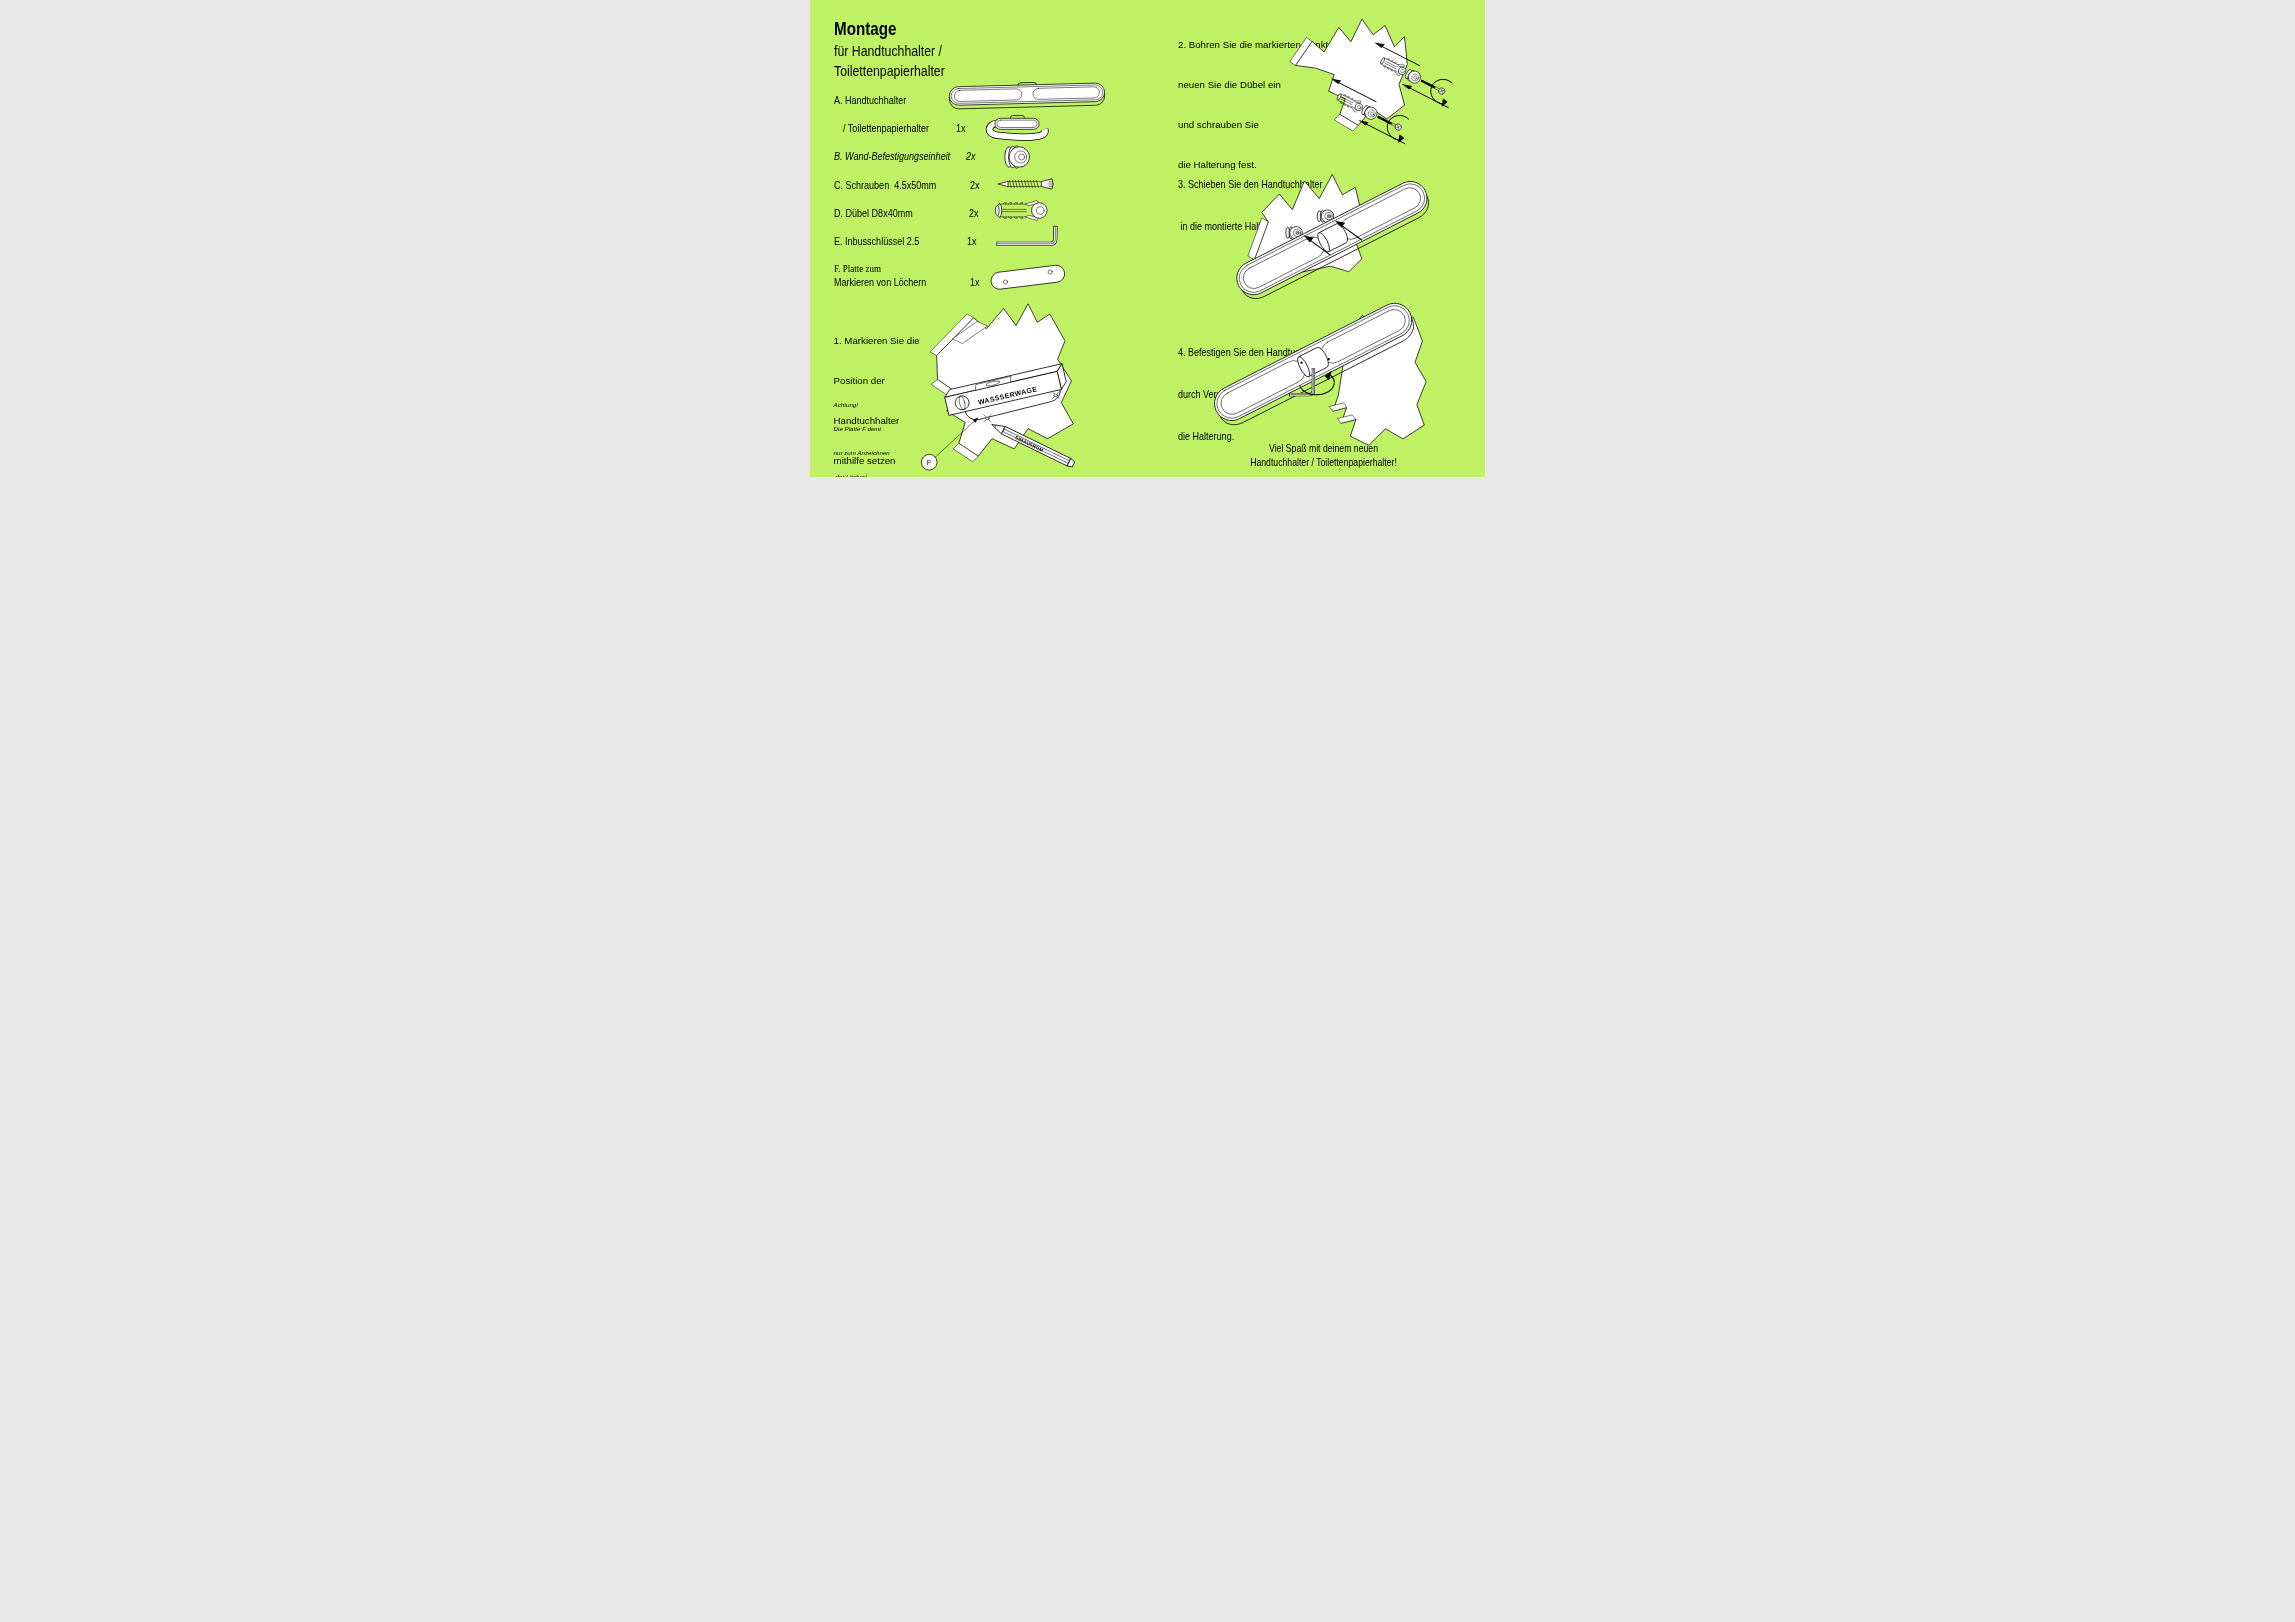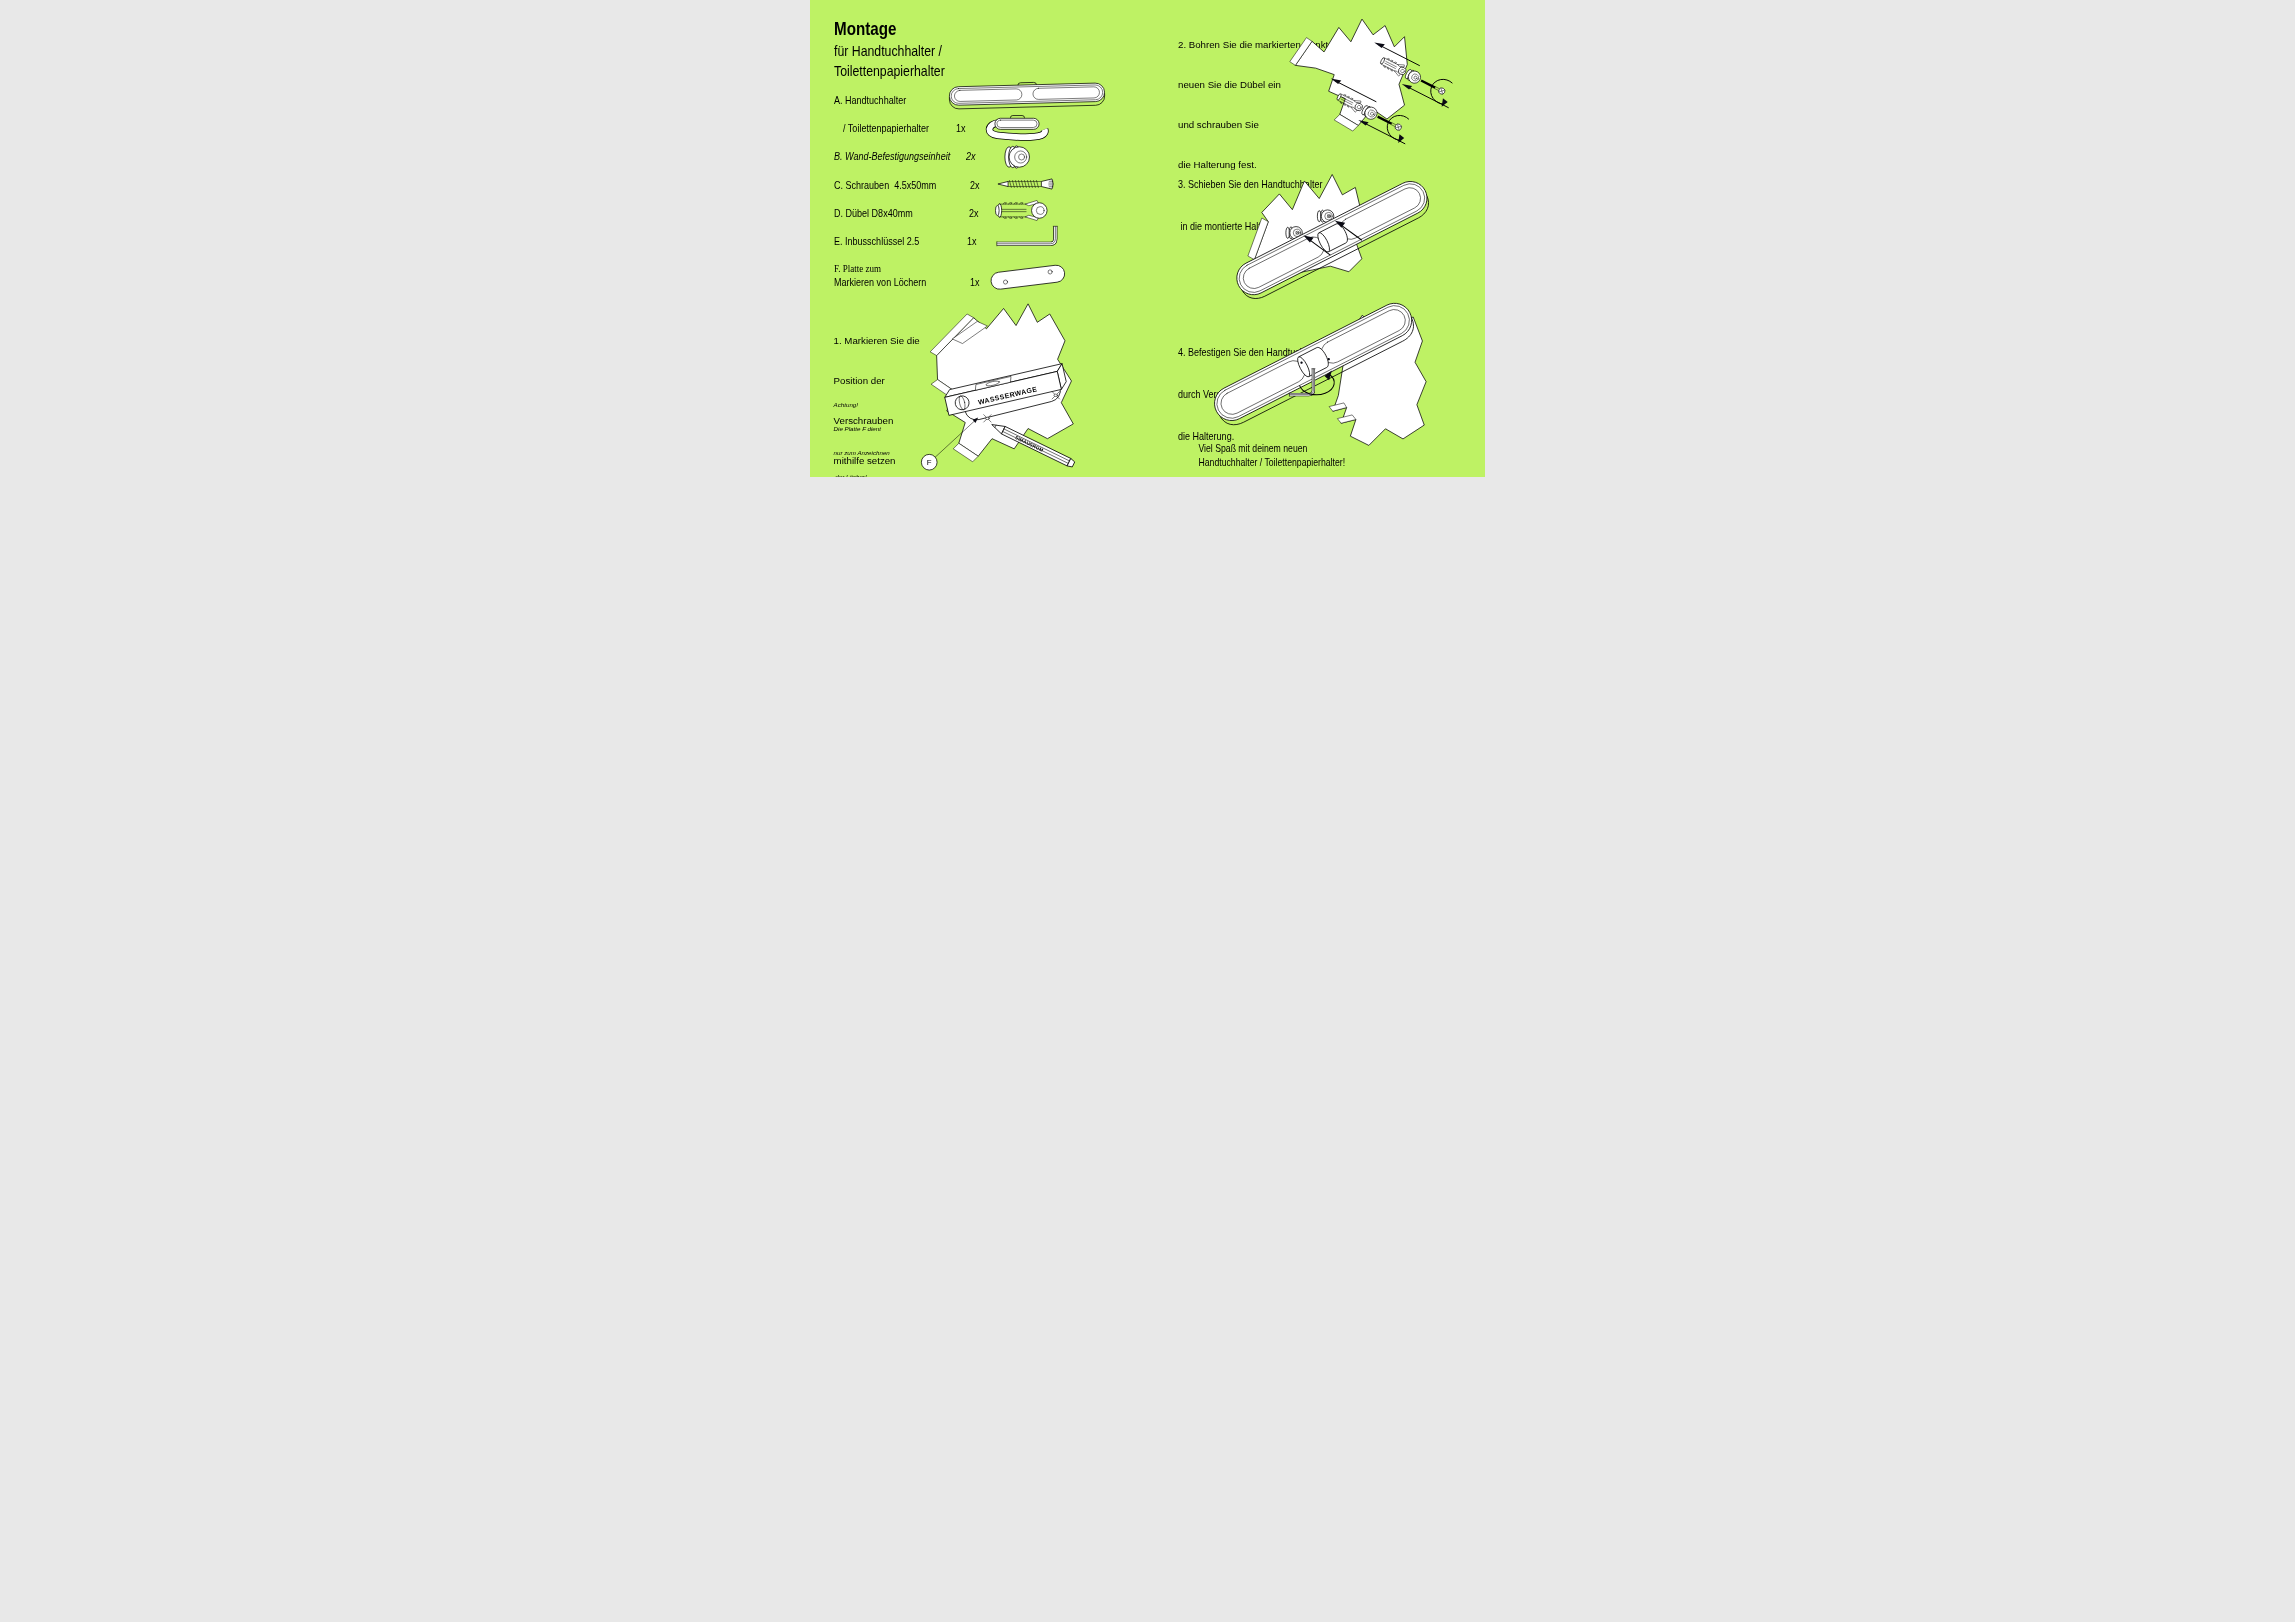--- a/index.html
+++ b/index.html
@@ -9,21 +9,21 @@
   .cond{transform:scaleX(0.82);transform-origin:0 0;}
   .title-main{font-size:18.5px;font-weight:bold;}
   .title-sub{font-size:15px;font-weight:normal;}
   .part-row{position:absolute;font-size:11px;}
   .part-row .lbl{display:inline-block;transform:scaleX(0.82);transform-origin:0 0;white-space:pre;}
   .part-row .qty{position:absolute;top:0;transform:scaleX(0.82);transform-origin:0 0;white-space:pre;}
   .step-reg{font-size:9.7px;line-height:13.4px;}
   .step-cond{font-size:11px;line-height:14px;}
   .step-cond div{transform:scaleX(0.82);transform-origin:0 0;white-space:pre;}
   .note{font-size:6.2px;line-height:8px;font-style:italic;}
-  .closing{position:absolute;left:361px;top:441px;width:305px;text-align:left;font-size:10.6px;line-height:14px;}
+  .closing{position:absolute;left:361px;top:441px;width:305px;text-align:center;font-size:10.6px;line-height:14px;}
   .closing div{transform:scaleX(0.82);transform-origin:50% 0;white-space:pre;}
   svg{position:absolute;overflow:visible;}
   .ln{fill:none;stroke:#000;stroke-width:1.6;stroke-linejoin:round;stroke-linecap:round;}
   .lnt{fill:none;stroke:#000;stroke-width:1.1;stroke-linejoin:round;stroke-linecap:round;}
   .wf{fill:#ffffff;stroke:#000;stroke-width:1.6;stroke-linejoin:round;}
   .wft{fill:#ffffff;stroke:#000;stroke-width:1.1;stroke-linejoin:round;}
   .blk{fill:#0a0a14;stroke:none;}
   .thick{fill:none;stroke:#000;stroke-linejoin:round;}
   svg text{font-family:"Liberation Sans",sans-serif;fill:#000;stroke:none;}
 </style>
@@ -127,21 +127,21 @@
     <g transform="rotate(-7 87 31)">
       <rect class="wf" x="6" y="14" width="161" height="37" rx="18.5"></rect>
       <circle class="lnt" cx="37" cy="37" r="4.5"></circle>
       <circle class="lnt" cx="136" cy="27" r="4.5"></circle>
     </g>
   </svg>
 
   <div class="t step-reg" style="left:23.6px;top:307px;">
     <div>1. Markieren Sie die</div>
     <div>Position der</div>
-    <div>Verschrauben</div>
+    <div>Handtuchhalter</div>
     <div>mithilfe setzen</div>
     
   </div>
 
   <div class="t note" style="left:23.6px;top:385px;">
     <div>Achtung!</div>
     <div>Die Platte F dient</div>
     <div>nur zum Anzeichnen</div>
     <div> der Löcher!</div>
   </div>

